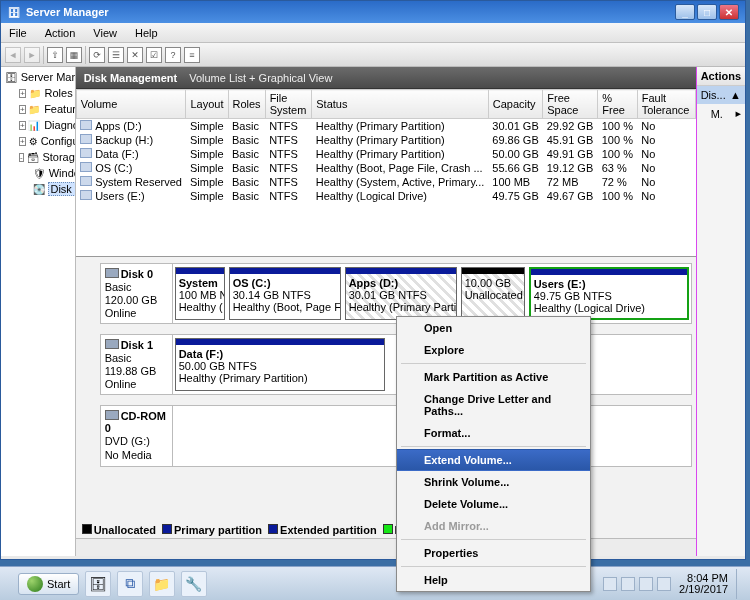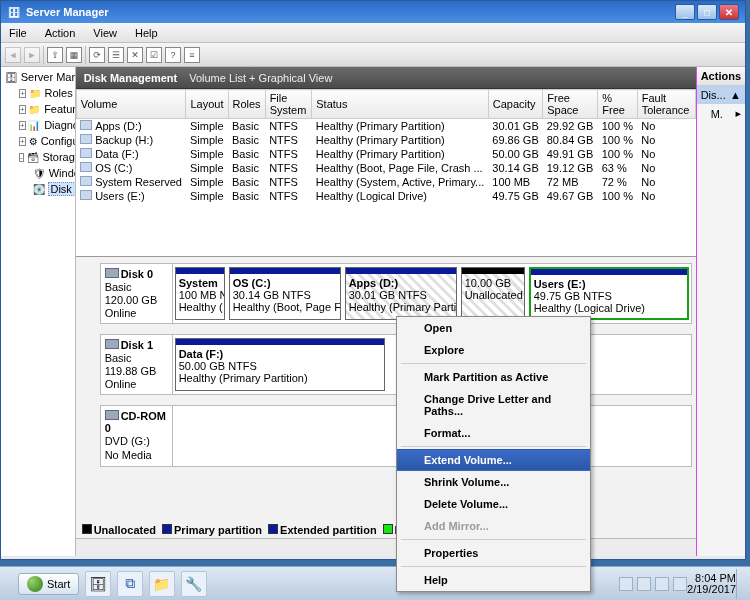--- a/index.html
+++ b/index.html
@@ -62,21 +62,21 @@
   .ctx-item{padding:4px 20px 4px 26px; border:1px solid transparent;}
   .ctx-item.sel{ background:linear-gradient(#3b6bc7,#2a57a8); color:#fff;}
   .ctx-item.dis{color:#9a9a9a;}
   .ctx-sep{height:1px;background:#ccc;margin:2px 4px;}
   
   .taskbar{position:absolute;left:0;bottom:0;width:750px;height:34px;background:linear-gradient(#dfe8f4,#b9ccdf);border-top:1px solid #8aa3c8;display:flex;align-items:center;padding:0 6px;justify-content:space-between;}
   .tb-left{display:flex;align-items:center;gap:6px;padding-left:12px;}
   .start{display:flex;align-items:center;gap:4px;padding:2px 8px;border:1px solid #9bb0c9;border-radius:3px;background:linear-gradient(#fff,#d8e4f1);}
   .orb{width:16px;height:16px;border-radius:50%;background:radial-gradient(circle at 30% 30%,#9ed46c,#2a7a1a);}
   .ql{width:26px;height:26px;border:1px solid #b6c6da;border-radius:2px;display:flex;align-items:center;justify-content:center;background:#eaf1fa;font-size:14px;}
-  .tb-right{display:flex;align-items:center;}
+  .tb-right{display:flex;align-items:center;gap:8px;}
   .tray{display:flex;gap:4px;align-items:center;}
   .tico{width:14px;height:14px;background:#dce6f2;border:1px solid #9cb0c8;}
   .clock{font-size:10px;text-align:right;line-height:11px;}
   .statusbar{height:18px;background:#ececec;border-top:1px solid #bbb;}
 </style>
 </head>
 <body>
 
 <div class="window">
   <div class="titlebar">
@@ -188,42 +188,42 @@
                 <td>100 %</td>
                 <td>No</td>
               </tr>
               <tr>
                 <td><span class="vico"></span>Backup (H:)</td>
                 <td>Simple</td>
                 <td>Basic</td>
                 <td>NTFS</td>
                 <td>Healthy (Primary Partition)</td>
                 <td>69.86 GB</td>
-                <td>80.84 GB</td>
+                <td>45.91 GB</td>
                 <td>100 %</td>
                 <td>No</td>
               </tr>
               <tr>
                 <td><span class="vico"></span>Data (F:)</td>
                 <td>Simple</td>
                 <td>Basic</td>
                 <td>NTFS</td>
                 <td>Healthy (Primary Partition)</td>
                 <td>50.00 GB</td>
                 <td>49.91 GB</td>
                 <td>100 %</td>
                 <td>No</td>
               </tr>
               <tr>
                 <td><span class="vico"></span>OS (C:)</td>
                 <td>Simple</td>
                 <td>Basic</td>
                 <td>NTFS</td>
                 <td>Healthy (Boot, Page File, Crash ...</td>
-                <td>30.14 GB</td>
+                <td>55.66 GB</td>
                 <td>19.12 GB</td>
                 <td>63 %</td>
                 <td>No</td>
               </tr>
               <tr>
                 <td><span class="vico"></span>System Reserved</td>
                 <td>Simple</td>
                 <td>Basic</td>
                 <td>NTFS</td>
                 <td>Healthy (System, Active, Primary...</td>

